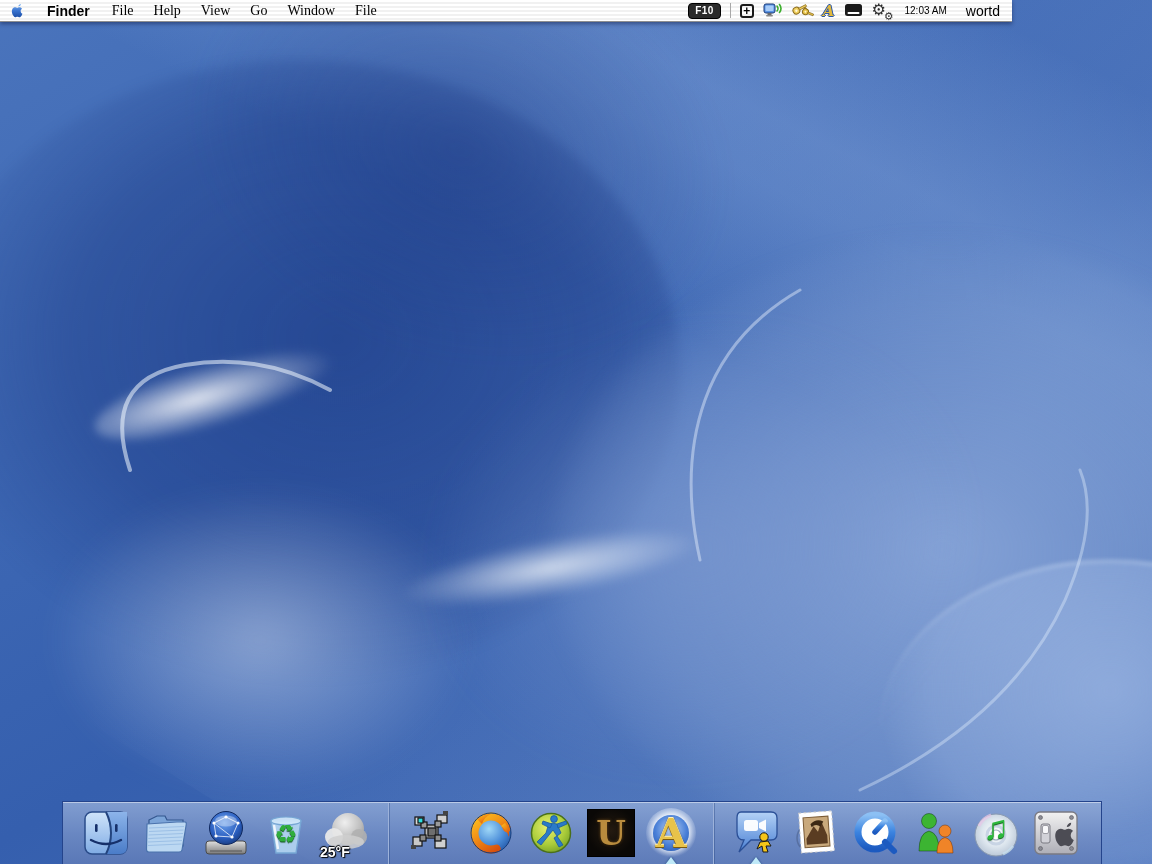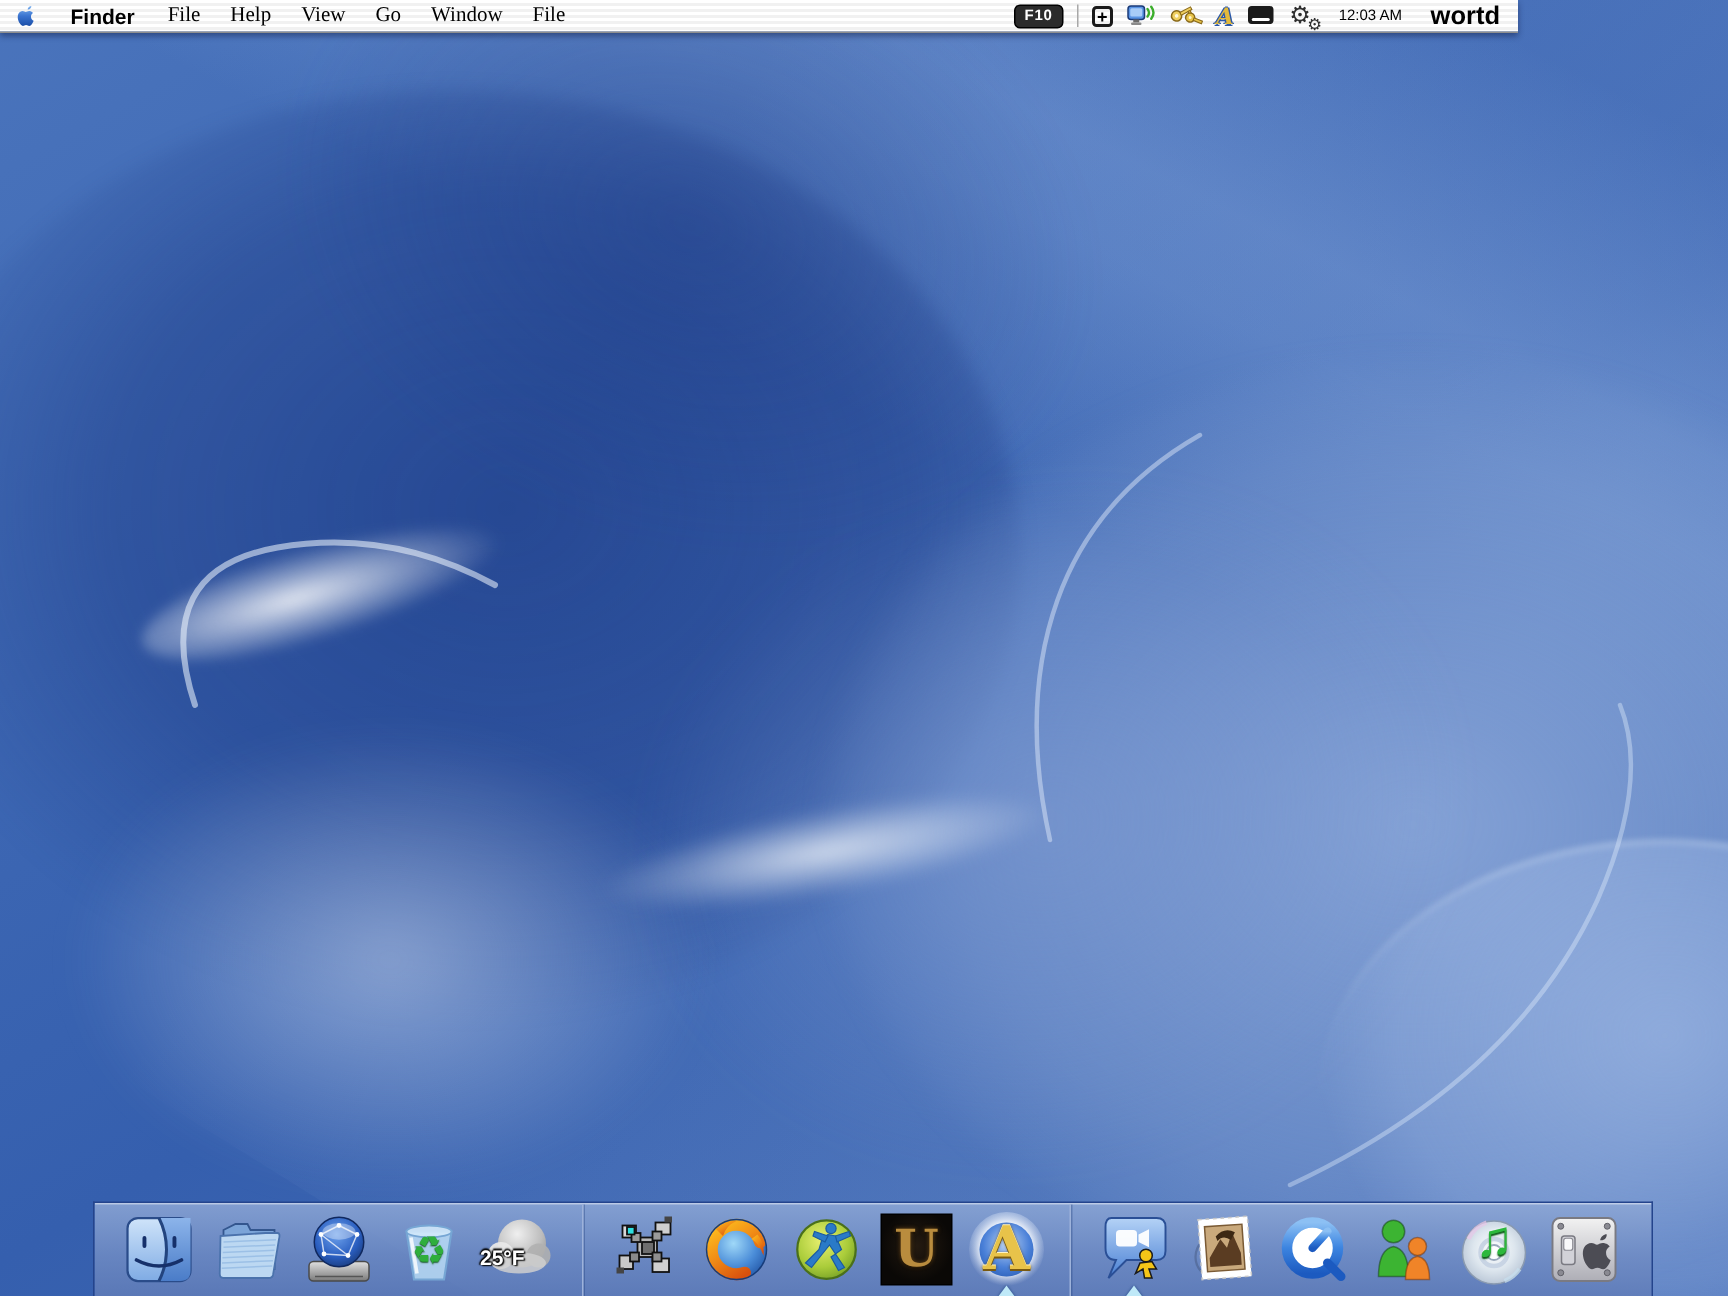--- a/index.html
+++ b/index.html
@@ -48,36 +48,36 @@
   .mb-divider { width:1px; height:15px; background:#a8a8a8; }
   .mi { display:flex; align-items:center; justify-content:center; height:18px; }
   .plusbox { width:14px; height:14px; border:2px solid #1a1a1a; border-radius:3px; font-size:12px; font-weight:bold;
     display:flex; align-items:center; justify-content:center; line-height:0; }
   .gearwrap { position:relative; width:22px; height:18px; color:#2f2f2f; }
   .gear-big { position:absolute; left:0; top:-2px; font-size:16px; }
   .gear-small { position:absolute; right:0; bottom:-3px; font-size:11px; }
   .a-menu-glyph { font-family:"DejaVu Serif",serif; font-style:italic; font-weight:bold; font-size:15px; color:#e2b93c;
     text-shadow:-1px 0 #2a57a8, 1px 0 #2a57a8, 0 -1px #2a57a8, 0 1px #2a57a8; }
   .mb-clock { font-size:10px; padding:0 2px; }
-  .mb-user { font-size:17px; padding:0 2px 0 8px;font-weight:bold; }
+  .mb-user { font-size:14px; padding:0 2px 0 8px; }
 
   
   .dock { position:absolute; left:62px; top:801px; width:1040px; height:63px; z-index:40;
     background:linear-gradient(180deg,rgba(142,168,214,0.85) 0%,rgba(112,140,196,0.85) 55%,rgba(96,124,184,0.85) 100%);
     border:1px solid #24448c; border-bottom:none;
     box-shadow:inset 0 1px 0 rgba(255,255,255,0.45);
     display:flex; align-items:center; padding:0 14px; }
   .dock-section { display:flex; align-items:center; gap:2px; }
   .dock-sep { width:1px; height:61px; background:#9db2da; margin:0 13px; box-shadow:1px 0 0 rgba(30,60,120,0.35); }
   .dock-item { position:relative; width:58px; height:58px; display:flex; align-items:center; justify-content:center; }
   .dock-item svg { display:block; }
   .run-tri { position:absolute; bottom:-3px; left:50%; transform:translateX(-50%); width:0; height:0;
     border-left:6px solid transparent; border-right:6px solid transparent; border-bottom:8px solid #bfe9f8;
     filter:drop-shadow(0 0 1px rgba(20,60,120,0.8)); }
-  .weather-temp { position:absolute; left:3px; bottom:16px; color:#fff; font-weight:bold; font-size:14px;
+  .weather-temp { position:absolute; left:3px; bottom:2px; color:#fff; font-weight:bold; font-size:14px;
     text-shadow:1px 1px 1px #000, -1px 0 1px #000, 0 -1px 1px #000; }
   .unreal-tile { width:48px; height:48px; background:radial-gradient(circle at 50% 45%,#241a10 0%,#0a0806 70%);
     border:1px solid #000; display:flex; align-items:center; justify-content:center; }
   .unreal-u { font-family:"DejaVu Serif",serif; font-weight:bold; font-size:34px; color:#b98c3e;
     text-shadow:0 0 3px #6e4a18, 0 1px 1px #000; line-height:1; }
   .ares-tile { width:50px; height:50px; border-radius:50%; position:relative;
     background:radial-gradient(circle at 50% 45%, #ffffff 0%, #e8f0fc 35%, rgba(255,255,255,0) 72%);
     display:flex; align-items:center; justify-content:center; }
   .ares-ring { position:absolute; width:36px; height:36px; border-radius:50%;
     background:radial-gradient(circle at 50% 40%, #bcd4f4 0%, #4a80d8 55%, #1d4fa8 100%);

